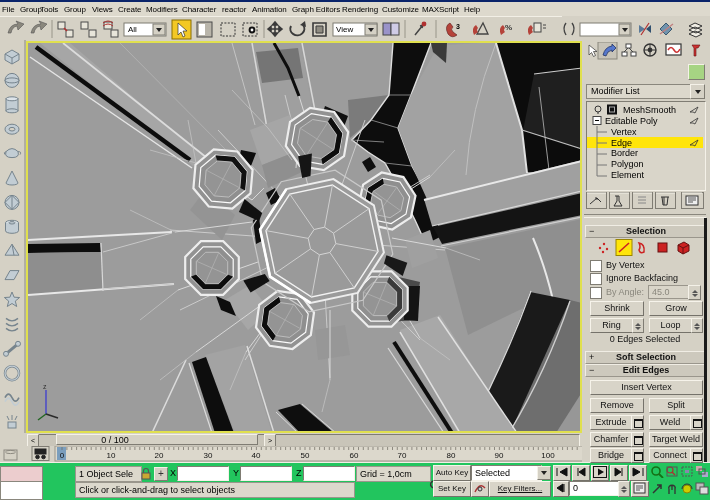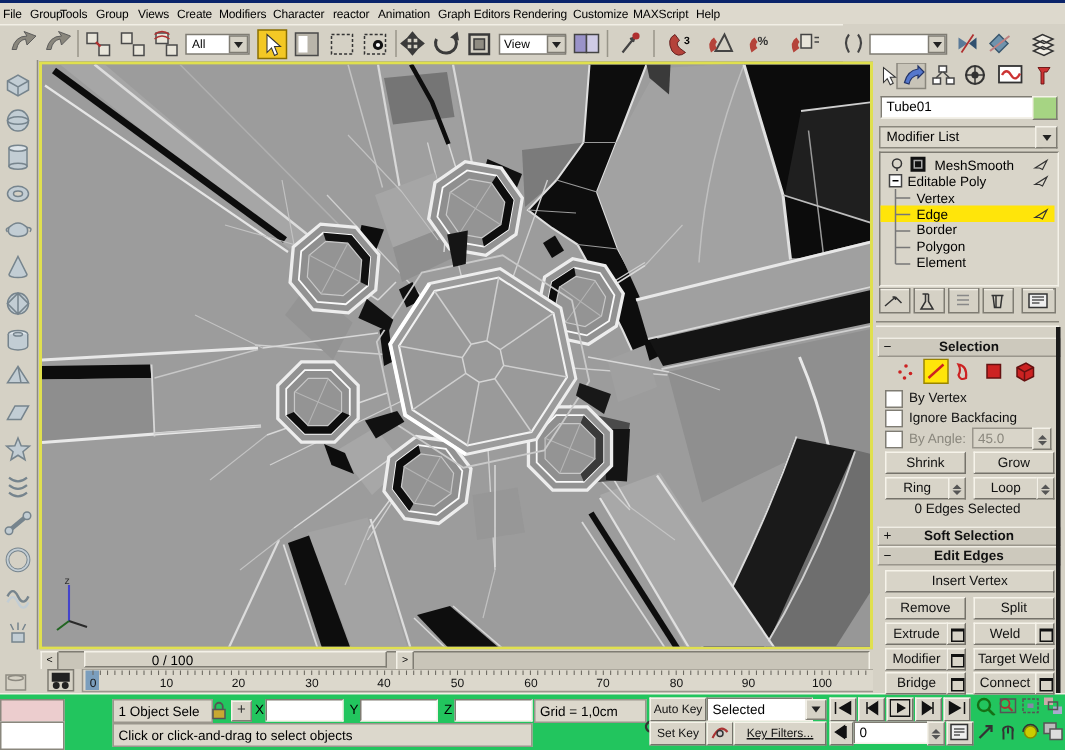--- a/index.html
+++ b/index.html
@@ -355,21 +355,20 @@
 <line x1="44" y1="6" x2="40" y2="10" stroke="#444"></line>
       <line x1="45" y1="6" x2="49" y2="10" stroke="#444"></line>
 <circle cx="66" cy="8" r="6" fill="none" stroke="#333" stroke-width="1.4"></circle>
       <circle cx="66" cy="8" r="2.4" fill="#333"></circle>
 <line x1="66" y1="2" x2="66" y2="14" stroke="#333"></line>
       <line x1="60" y1="8" x2="72" y2="8" stroke="#333"></line>
 <rect x="82" y="2" width="15" height="11" fill="#fff" stroke="#333" stroke-width="1.2"></rect>
 <path d="M84 8 q3 -5 6 0 q3 5 6 -1" stroke="#cc3333" fill="none" stroke-width="1.6"></path>
 <path d="M108 3 l8 0 -2 3 -2 0 0 8 -2 0 0 -8 z" fill="#cc3333" stroke="#661111" stroke-width="0.6"></path>
 </svg>
-<div class="sunk" style="position:absolute;left:5px;top:24px;width:97px;height:13px;font-size:9px;padding-left:3px;line-height:13px;">Tube01</div>
 <div class="btn3d" style="position:absolute;left:106px;top:24px;width:15px;height:14px;background:#a6d483;"></div>
 <div style="position:absolute;left:4px;top:44px;width:103px;height:13px;font-size:9px;padding-left:4px;line-height:13px;background:#dcd8cc;border:1px solid #8a877d;">Modifier List</div>
 <div class="btn3d" style="position:absolute;left:108px;top:44px;width:13px;height:13px;">
       <div style="width:0;height:0;border:3px solid transparent;border-top:4px solid #222;margin:5px auto 0;"></div>
     </div>
 <div style="position:absolute;left:4px;top:61px;width:118px;height:88px;background:#d9d5c9;border-top:1px solid #7f7c73;border-left:1px solid #7f7c73;border-right:1px solid #f4f1e8;border-bottom:1px solid #f4f1e8;">
       <div style="position:absolute;left:0;top:2px;width:116px;height:11px;font-size:9px;">
         <svg width="116" height="11" style="position:absolute;left:0;top:0">
           <circle cx="11" cy="5" r="3" fill="none" stroke="#333"></circle>
           <line x1="11" y1="8" x2="11" y2="10" stroke="#333"></line>
@@ -471,21 +470,21 @@
 <div class="pbtn" style="position:absolute;left:8px;top:358px;width:52px;height:13px;line-height:13px;">Remove</div>
 <div class="pbtn" style="position:absolute;left:67px;top:358px;width:52px;height:13px;line-height:13px;">Split</div>
 <div class="pbtn" style="position:absolute;left:8px;top:375px;width:40px;height:13px;line-height:13px;">Extrude</div>
 <div class="pbtn" style="position:absolute;left:49px;top:375px;width:11px;height:13px;">
       <div style="position:absolute;left:2px;top:3px;width:7px;height:6px;border:1px solid #111;border-top-width:2px;"></div>
     </div>
 <div class="pbtn" style="position:absolute;left:67px;top:375px;width:40px;height:13px;line-height:13px;">Weld</div>
 <div class="pbtn" style="position:absolute;left:108px;top:375px;width:11px;height:13px;">
       <div style="position:absolute;left:2px;top:3px;width:7px;height:6px;border:1px solid #111;border-top-width:2px;"></div>
     </div>
-<div class="pbtn" style="position:absolute;left:8px;top:392px;width:40px;height:13px;line-height:13px;">Modifier</div>
+<div class="pbtn" style="position:absolute;left:8px;top:392px;width:40px;height:13px;line-height:13px;">Chamfer</div>
 <div class="pbtn" style="position:absolute;left:49px;top:392px;width:11px;height:13px;">
       <div style="position:absolute;left:2px;top:3px;width:7px;height:6px;border:1px solid #111;border-top-width:2px;"></div>
     </div>
 <div class="pbtn" style="position:absolute;left:67px;top:392px;width:52px;height:13px;line-height:13px;">Target Weld</div>
 <div class="pbtn" style="position:absolute;left:8px;top:408px;width:40px;height:13px;line-height:13px;">Bridge</div>
 <div class="pbtn" style="position:absolute;left:49px;top:408px;width:11px;height:13px;">
       <div style="position:absolute;left:2px;top:3px;width:7px;height:6px;border:1px solid #111;border-top-width:2px;"></div>
     </div>
 <div class="pbtn" style="position:absolute;left:67px;top:408px;width:40px;height:13px;line-height:13px;">Connect</div>
 <div class="pbtn" style="position:absolute;left:108px;top:408px;width:11px;height:13px;">

